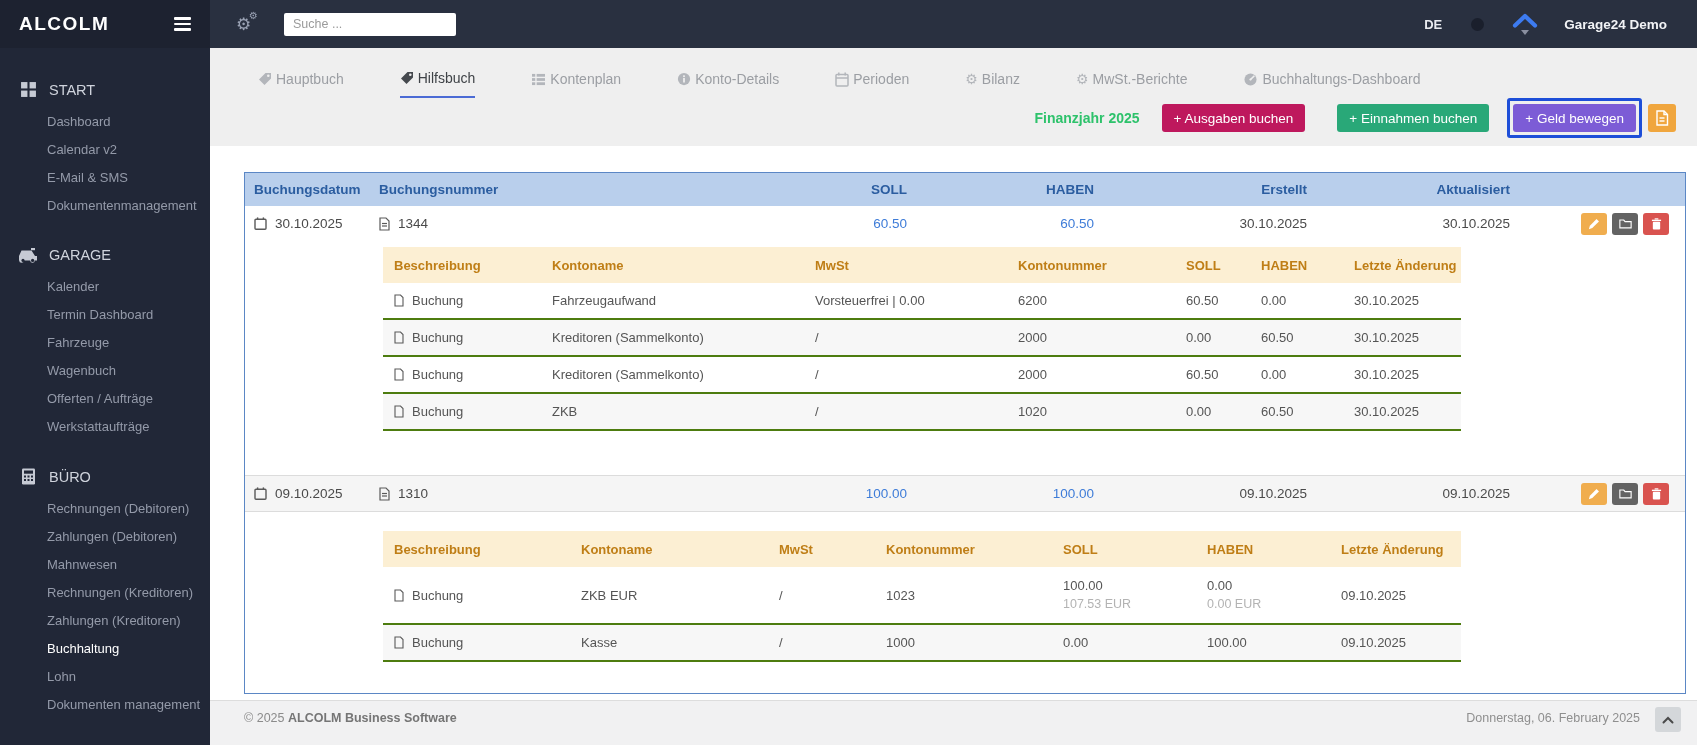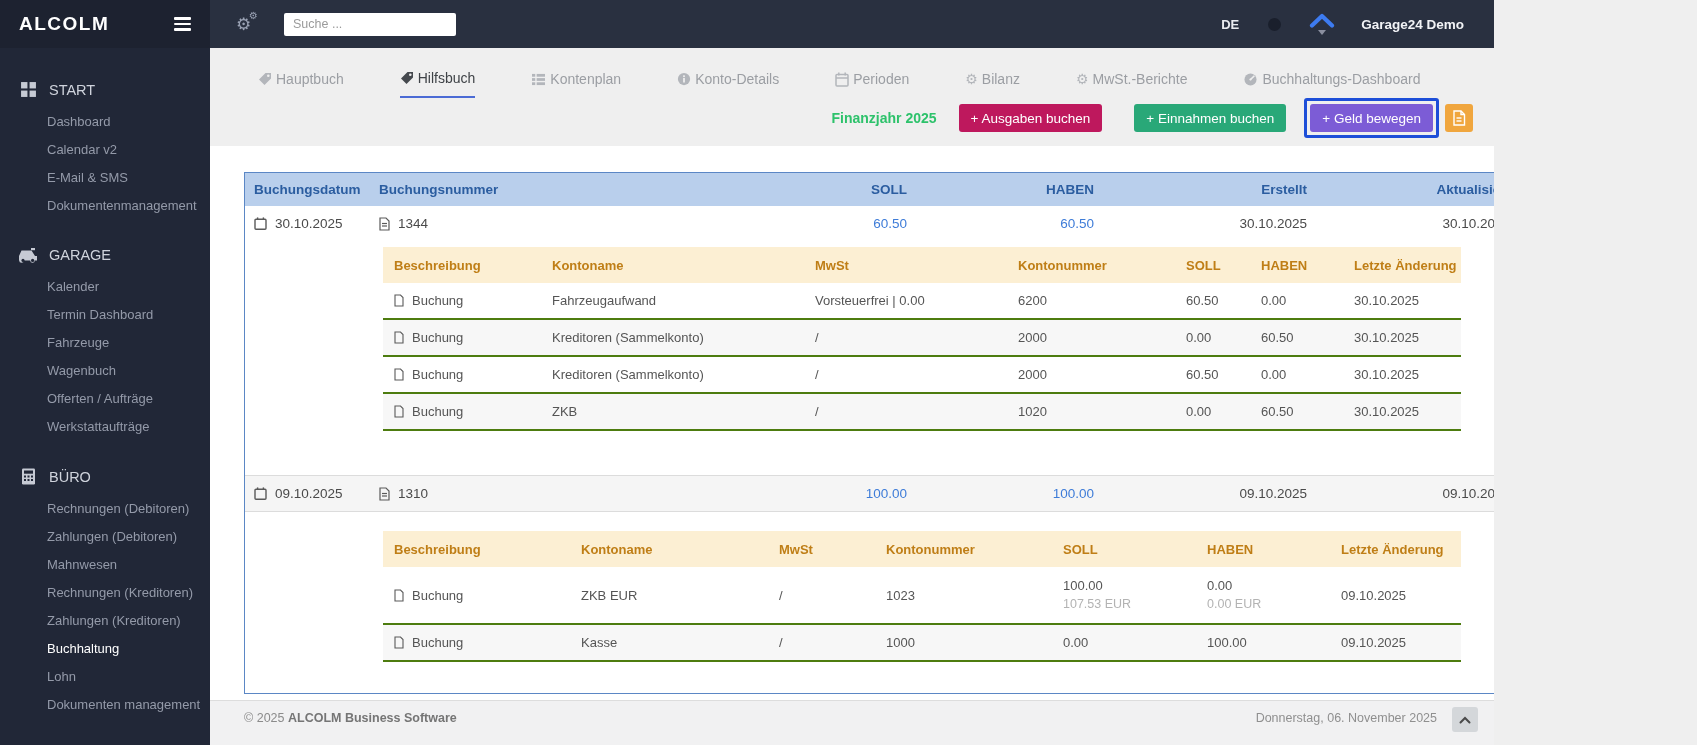--- a/index.html
+++ b/index.html
@@ -1,18 +1,18 @@
 <!DOCTYPE html>
 <html><head>
 <meta charset="utf-8">
 <style>
   * { margin:0; padding:0; box-sizing:border-box; }
   html,body { width:1697px; height:745px; }
   body { font-family:"Liberation Sans","DejaVu Sans",sans-serif; background:#efefef; overflow:hidden; }
-  .app { display:flex; height:745px; width:1494px; }
+  .app { display:flex; height:745px; width:1697px; }
 
   
   .sidebar { width:210px; min-width:210px; background:#212737; height:100%; }
   .logo-row { height:48px; display:flex; align-items:center; justify-content:space-between; padding:0 17px 0 19px; background:#1d2230; }
   .logo { color:#fff; font-size:19px; font-weight:bold; letter-spacing:1.5px; }
   .hamburger { display:flex; flex-direction:column; gap:3px; cursor:pointer; padding:4px 2px; }
   .hamburger span { display:block; width:17px; height:2.5px; background:#fff; border-radius:1px; }
   .nav { padding-top:24px; }
   .nav-section { margin-bottom:19px; }
   .nav-header { display:flex; align-items:center; gap:11px; padding:9px 18px; color:#cfd3dc; font-size:14.5px; cursor:pointer; }
@@ -523,21 +523,21 @@
         </div>
 
       </div>
     </section>
 
     <footer class="footer">
       <span>
         <span>© 2025</span>
         <span class="foot-brand">ALCOLM Business Software</span>
       </span>
-      <span class="foot-date">Donnerstag, 06. November 2025</span>
+      <span class="foot-date">Donnerstag, 06. February 2025</span>
       <button class="scroll-top">
         <svg width="12" height="8" viewBox="0 0 12 8" fill="none" stroke="#4a4a4a" stroke-width="2" stroke-linecap="round">
             <path d="M1.5 6.5 L6 2 L10.5 6.5"></path>
           </svg>
       </button>
     </footer>
 
   </div>
 </div>
 

